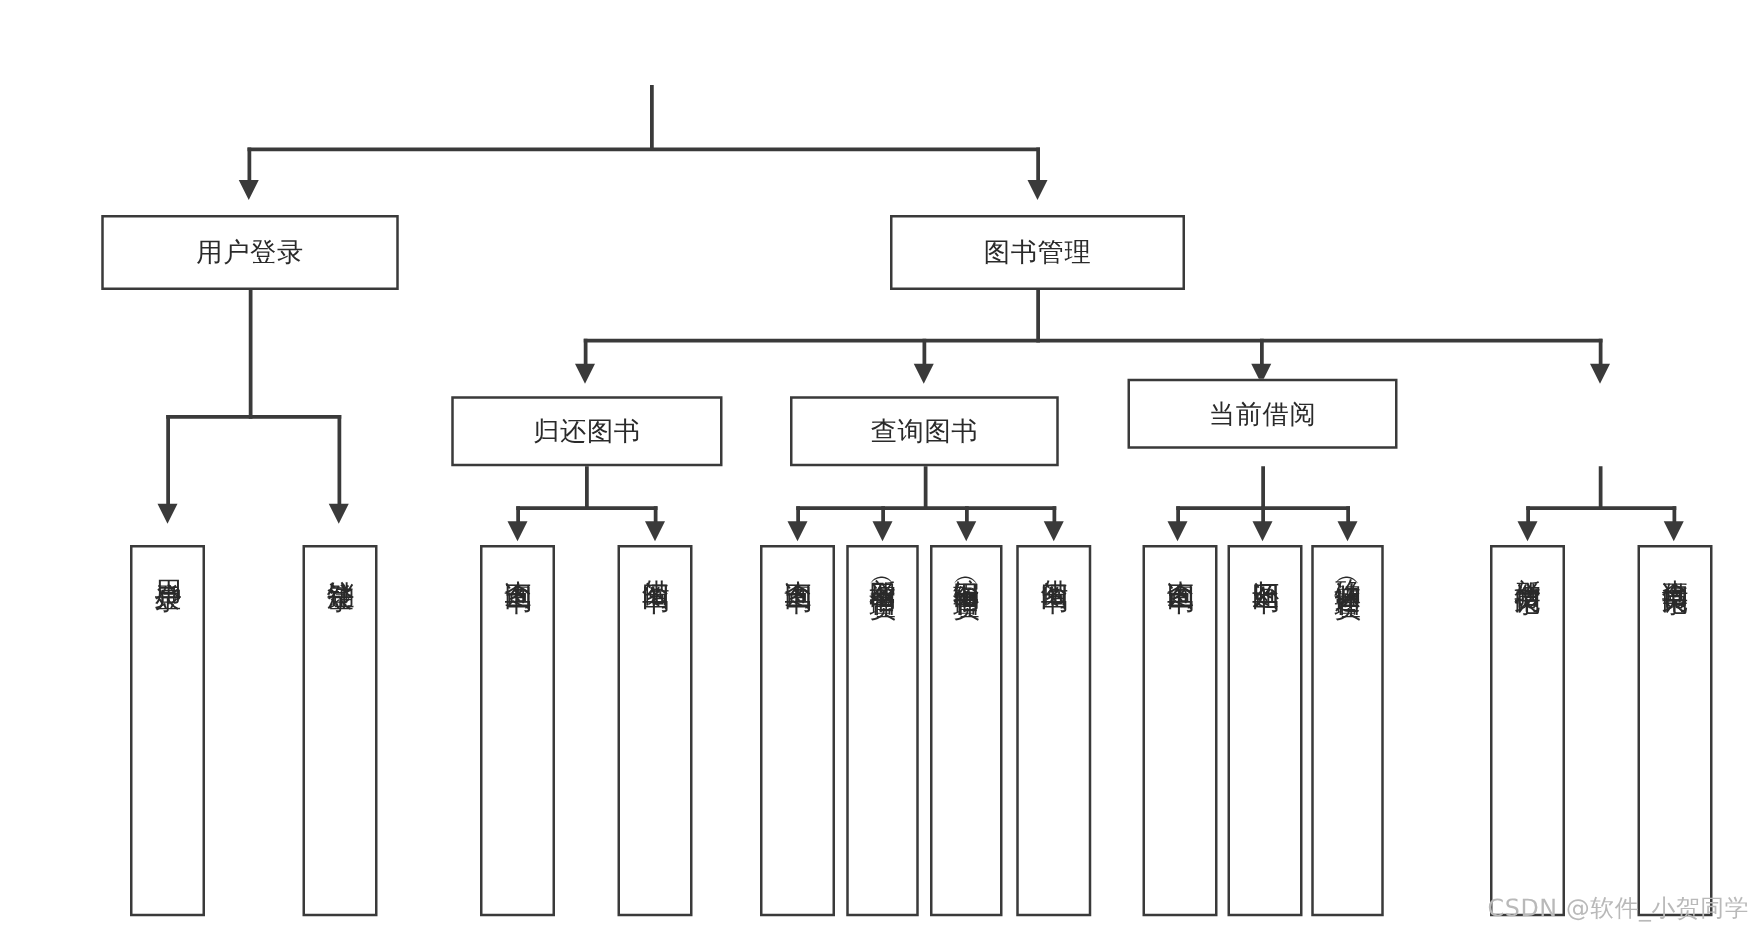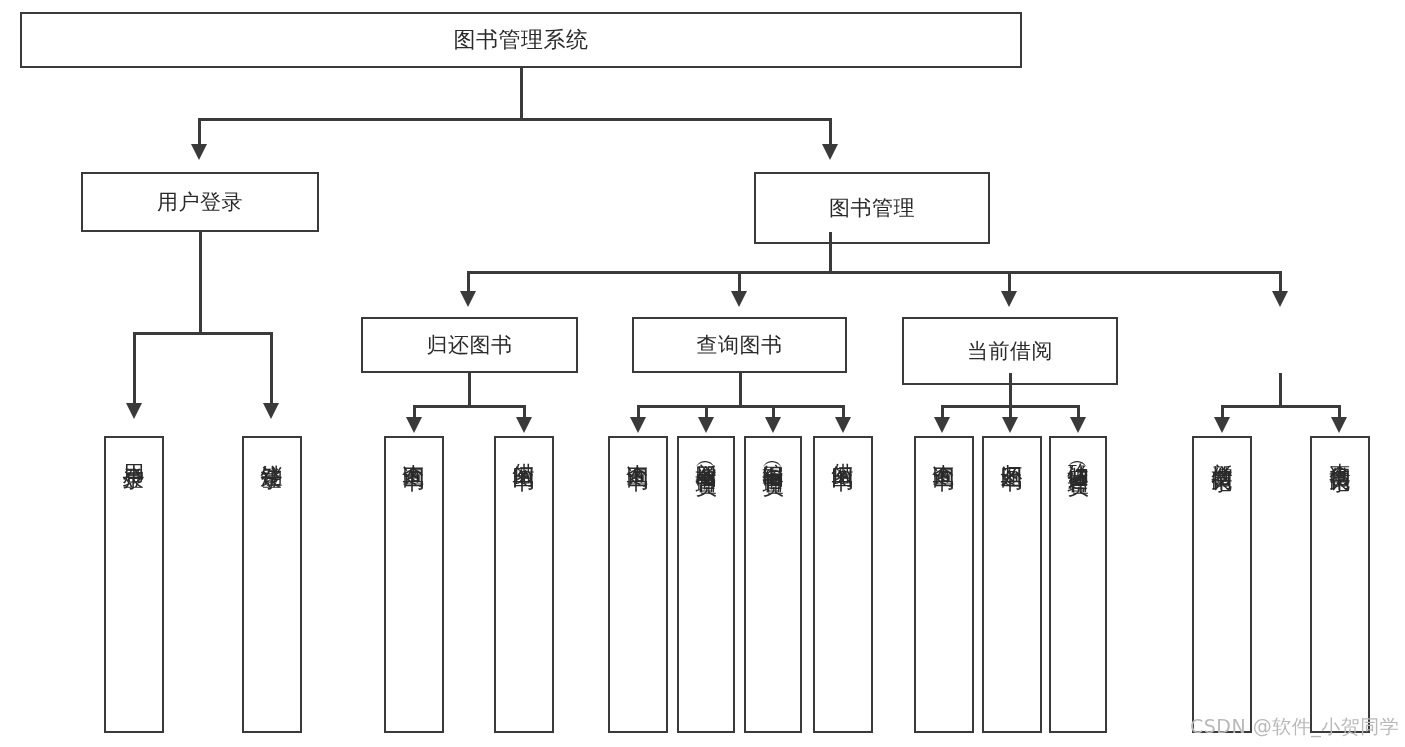--- a/index.html
+++ b/index.html
@@ -81,36 +81,33 @@
     white-space: nowrap;
     letter-spacing: 0.5px;
     pointer-events: none;
   }
 </style>
 </head>
 <body>
 
 <div id="diagram-root">
 
-  <div class="node horiz root" style="left:20px; top:12px; width:1002px; height:56px;">
-    <span class="label">图书管理系统</span>
-  </div>
 
   <div class="conn vline" style="left:520px; top:68px; width:3px; height:52px;"></div>
   <div class="conn hline" style="left:198px; top:118px; width:634px; height:3px;"></div>
   <div class="conn vline" style="left:198px; top:118px; width:3px; height:28px;"></div>
   <div class="arrow" style="left:191px; top:144px;"></div>
   <div class="conn vline" style="left:829px; top:118px; width:3px; height:28px;"></div>
   <div class="arrow" style="left:822px; top:144px;"></div>
 
   <div class="node horiz" style="left:81px; top:172px; width:238px; height:60px;">
     <span class="label">用户登录</span>
   </div>
 
-  <div class="node horiz" style="left:754px; top:172px; width:236px; height:72px;">
+  <div class="node horiz" style="left:712px; top:172px; width:236px; height:60px;">
     <span class="label">图书管理</span>
   </div>
 
   <div class="conn vline" style="left:199px; top:232px; width:3px; height:103px;"></div>
   <div class="conn hline" style="left:133px; top:332px; width:140px; height:3px;"></div>
   <div class="conn vline" style="left:133px; top:332px; width:3px; height:73px;"></div>
   <div class="arrow" style="left:126px; top:403px;"></div>
   <div class="conn vline" style="left:270px; top:332px; width:3px; height:73px;"></div>
   <div class="arrow" style="left:263px; top:403px;"></div>
 
@@ -124,21 +121,21 @@
   <div class="arrow" style="left:1001px; top:291px;"></div>
   <div class="conn vline" style="left:1279px; top:271px; width:3px; height:22px;"></div>
   <div class="arrow" style="left:1272px; top:291px;"></div>
 
   <div class="node horiz" style="left:361px; top:317px; width:217px; height:56px;">
     <span class="label">归还图书</span>
   </div>
   <div class="node horiz" style="left:632px; top:317px; width:215px; height:56px;">
     <span class="label">查询图书</span>
   </div>
-  <div class="node horiz" style="left:902px; top:317px; width:216px; height:68px;">
+  <div class="node horiz" style="left:902px; top:303px; width:216px; height:56px;">
     <span class="label">当前借阅</span>
   </div>
 
   <div class="conn vline" style="left:468px; top:373px; width:3px; height:34px;"></div>
   <div class="conn hline" style="left:413px; top:405px; width:113px; height:3px;"></div>
   <div class="conn vline" style="left:413px; top:405px; width:3px; height:14px;"></div>
   <div class="arrow" style="left:406px; top:417px;"></div>
   <div class="conn vline" style="left:523px; top:405px; width:3px; height:14px;"></div>
   <div class="arrow" style="left:516px; top:417px;"></div>
 

